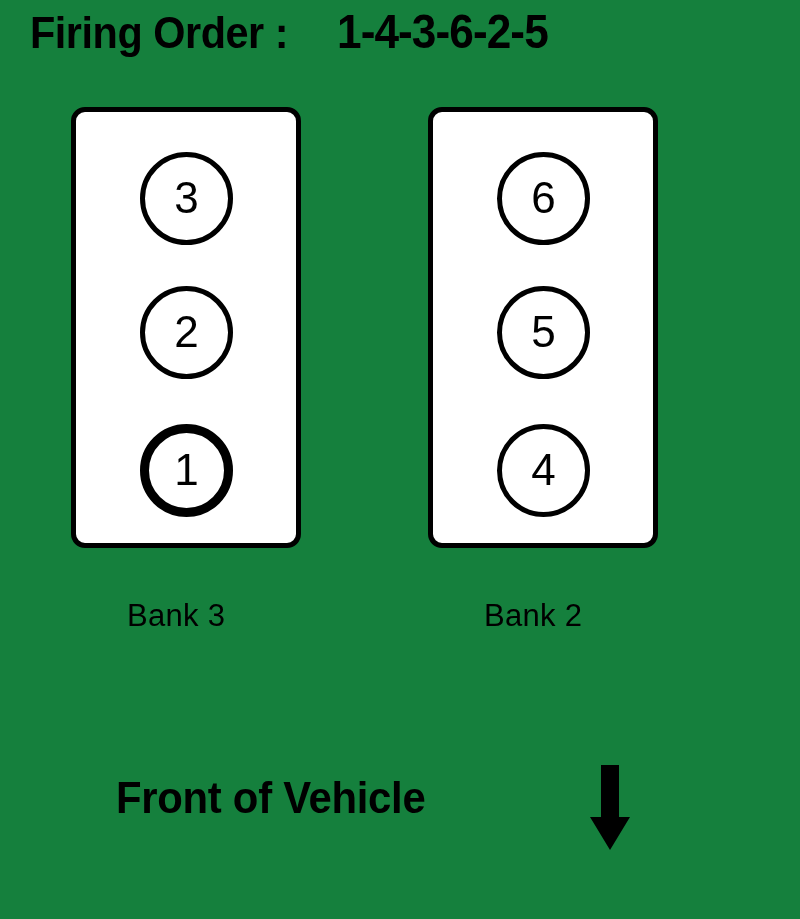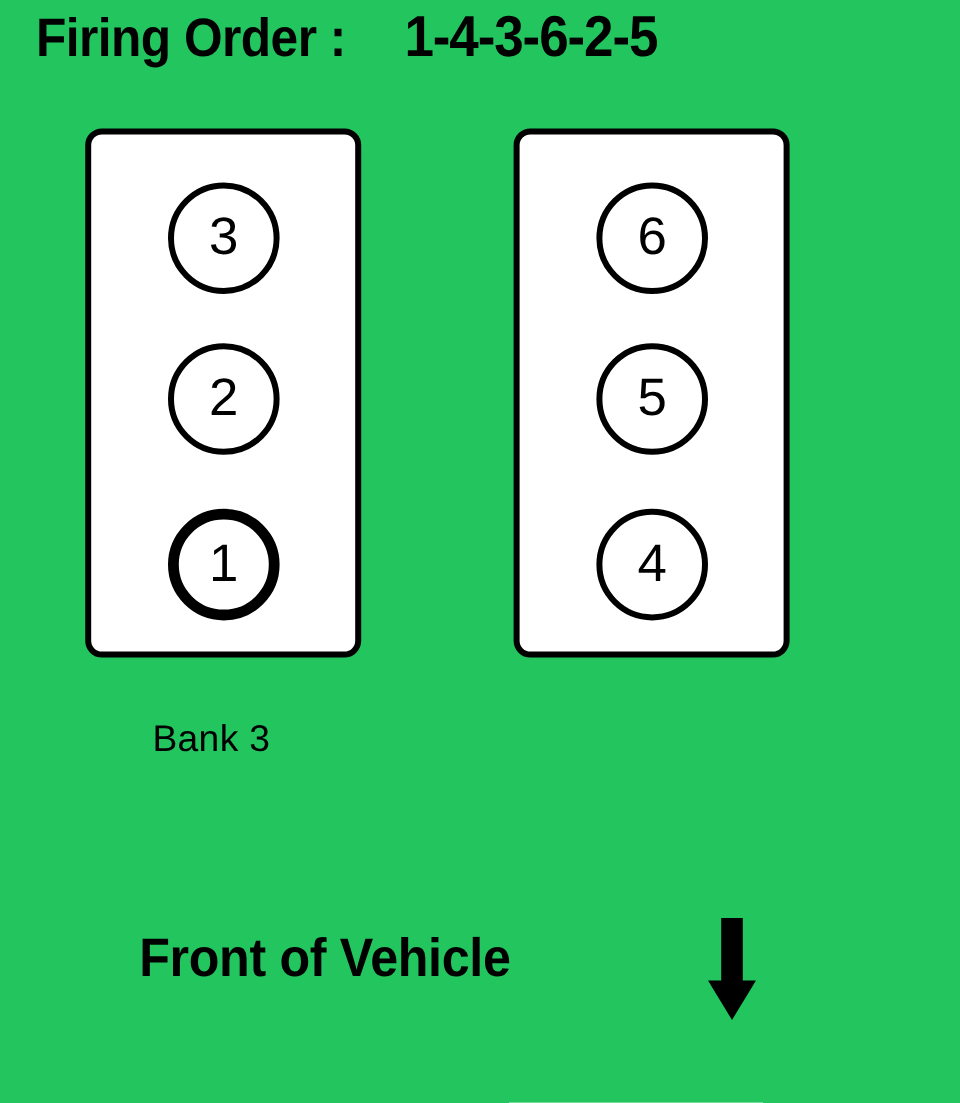--- a/index.html
+++ b/index.html
@@ -11,21 +11,21 @@
   body {
     font-family: "Liberation Sans", sans-serif;
     color: #000000;
     -webkit-font-smoothing: antialiased;
   }
 
   #diagram-root {
     position: relative;
     width: 800px;
     height: 919px;
-    background: #22c55e;
+    background: #15803d;
     overflow: hidden;
   }
 
   
   .title-row {
     position: absolute;
     left: 30px;
     top: 8px;
     display: flex;
     align-items: baseline;
@@ -151,20 +151,21 @@
     </div>
     <div class="cylinder cyl-pos-1">
       <span class="cylinder-number">5</span>
     </div>
     <div class="cylinder cyl-pos-2">
       <span class="cylinder-number">4</span>
     </div>
   </div>
 
   <div class="bank-caption" id="bank-1-caption">Bank 3</div>
+  <div class="bank-caption" id="bank-2-caption">Bank 2</div>
 
   <div class="front-label">Front of Vehicle</div>
 
   <svg id="front-arrow" viewBox="0 0 40 85">
     <polygon points="11,0 29,0 29,52 40,52 20,85 0,52 11,52" fill="#000000"></polygon>
   </svg>
 
 </div>
 
 </body></html>

